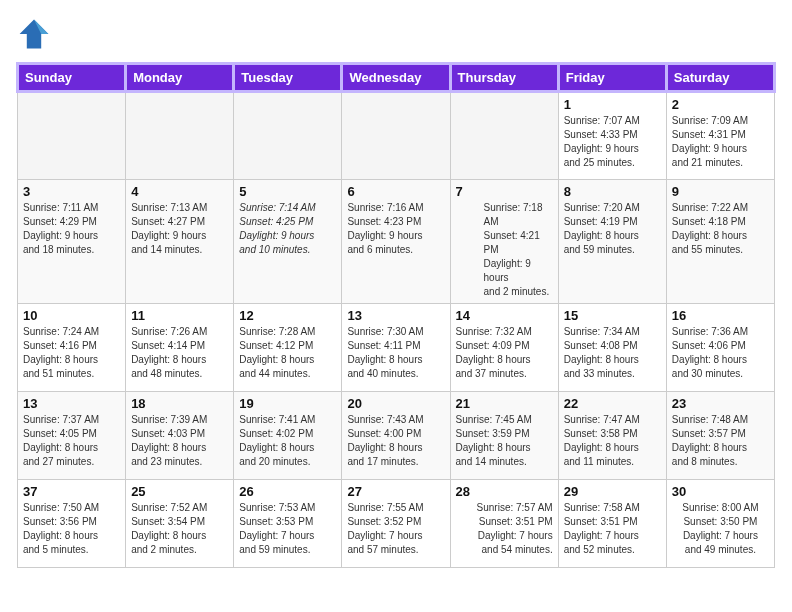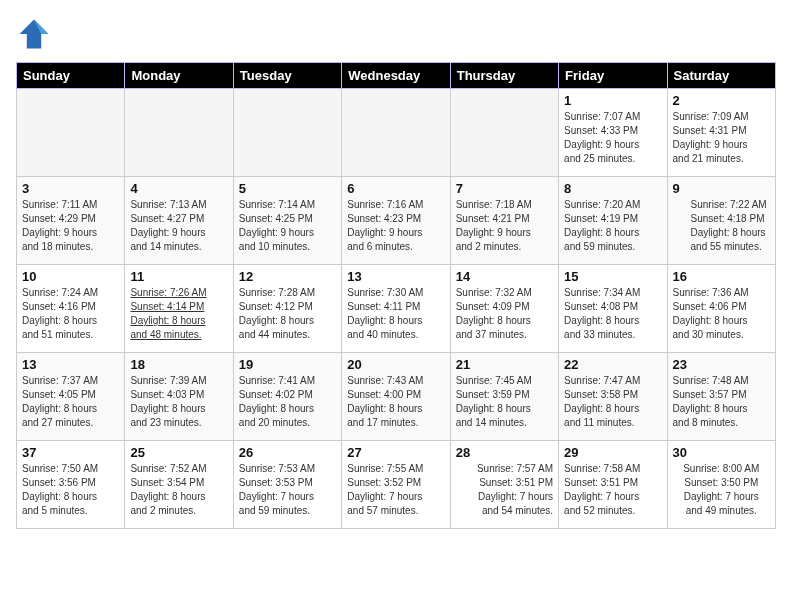--- a/index.html
+++ b/index.html
@@ -49,27 +49,27 @@
     .location {
       font-size: 15px;
       color: #555;
     }
     .calendar {
       width: 100%;
       border-collapse: collapse;
       table-layout: fixed;
     }
     .calendar th {
-      background: #000000;
+      background: #6d28d9;
       color: #fff;
       text-align: left;
       padding: 5px 6px;
       font-size: 13px;
       font-weight: bold;
-      border: 1px solid #c4b5fd;
+      border: 3px solid #c4b5fd;
     }
     .calendar td {
       vertical-align: top;
       border: 1px solid #ccc;
       padding: 4px 5px;
       height: 88px;
       width: 113px;
       font-size: 10.5px;
       color: #333;
       background: #fff;
@@ -155,65 +155,65 @@
           </td>
           <td>
             <div class="day-number">4</div>
             <div class="day-info" style="white-space: pre-line;">Sunrise: 7:13 AM
 Sunset: 4:27 PM
 Daylight: 9 hours
 and 14 minutes.</div>
           </td>
           <td>
             <div class="day-number">5</div>
-            <div class="day-info" style="white-space: pre-line;">Sunrise: 7:14 AM
+            <div class="day-info" style="white-space: pre-line; font-style: italic;">Sunrise: 7:14 AM
 Sunset: 4:25 PM
 Daylight: 9 hours
 and 10 minutes.</div>
           </td>
           <td>
             <div class="day-number">6</div>
             <div class="day-info" style="white-space: pre-line;">Sunrise: 7:16 AM
 Sunset: 4:23 PM
 Daylight: 9 hours
 and 6 minutes.</div>
           </td>
           <td>
             <div class="day-number">7</div>
-            <div class="day-info" style="white-space: pre-line;">Sunrise: 7:18 AM
+            <div class="day-info" style="white-space: pre-line; margin-left: 28px;">Sunrise: 7:18 AM
 Sunset: 4:21 PM
 Daylight: 9 hours
 and 2 minutes.</div>
           </td>
           <td>
             <div class="day-number">8</div>
             <div class="day-info" style="white-space: pre-line;">Sunrise: 7:20 AM
 Sunset: 4:19 PM
 Daylight: 8 hours
 and 59 minutes.</div>
           </td>
           <td>
             <div class="day-number">9</div>
-            <div class="day-info" style="white-space: pre-line; margin-left: 18px;">Sunrise: 7:22 AM
+            <div class="day-info" style="white-space: pre-line;">Sunrise: 7:22 AM
 Sunset: 4:18 PM
 Daylight: 8 hours
 and 55 minutes.</div>
           </td>
         </tr>
         <tr>
           <td>
             <div class="day-number">10</div>
             <div class="day-info" style="white-space: pre-line;">Sunrise: 7:24 AM
 Sunset: 4:16 PM
 Daylight: 8 hours
 and 51 minutes.</div>
           </td>
           <td>
             <div class="day-number">11</div>
-            <div class="day-info" style="white-space: pre-line; text-decoration: underline;">Sunrise: 7:26 AM
+            <div class="day-info" style="white-space: pre-line;">Sunrise: 7:26 AM
 Sunset: 4:14 PM
 Daylight: 8 hours
 and 48 minutes.</div>
           </td>
           <td>
             <div class="day-number">12</div>
             <div class="day-info" style="white-space: pre-line;">Sunrise: 7:28 AM
 Sunset: 4:12 PM
 Daylight: 8 hours
 and 44 minutes.</div>

